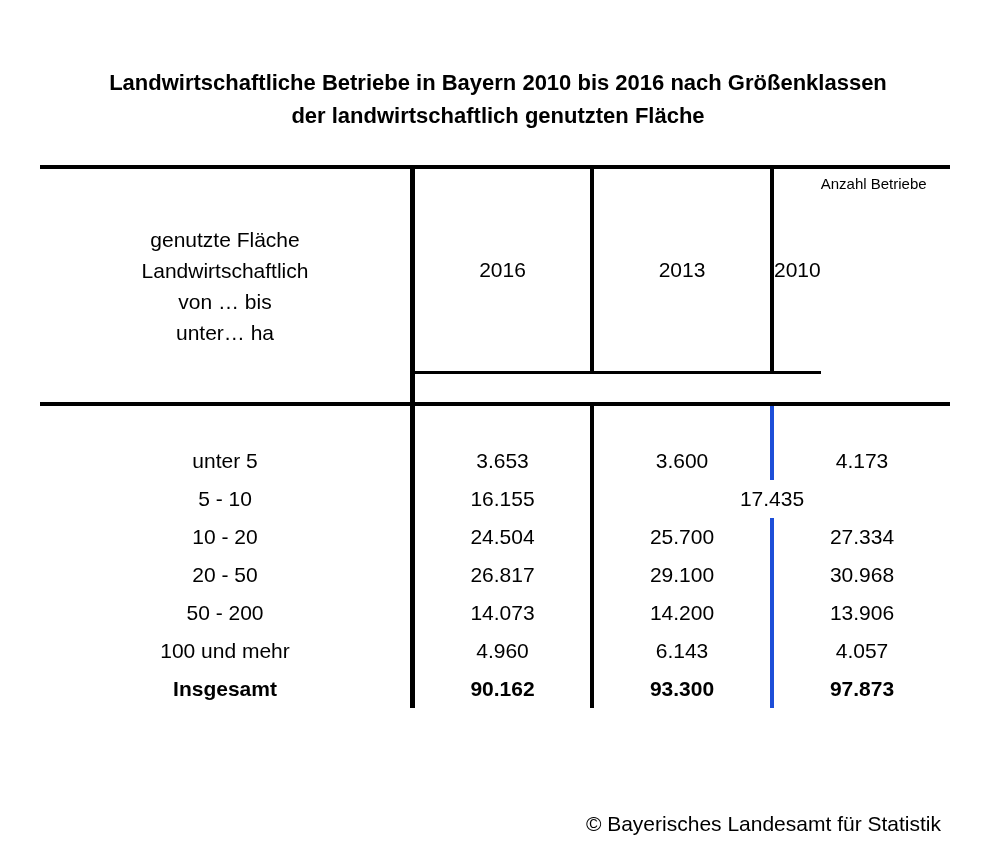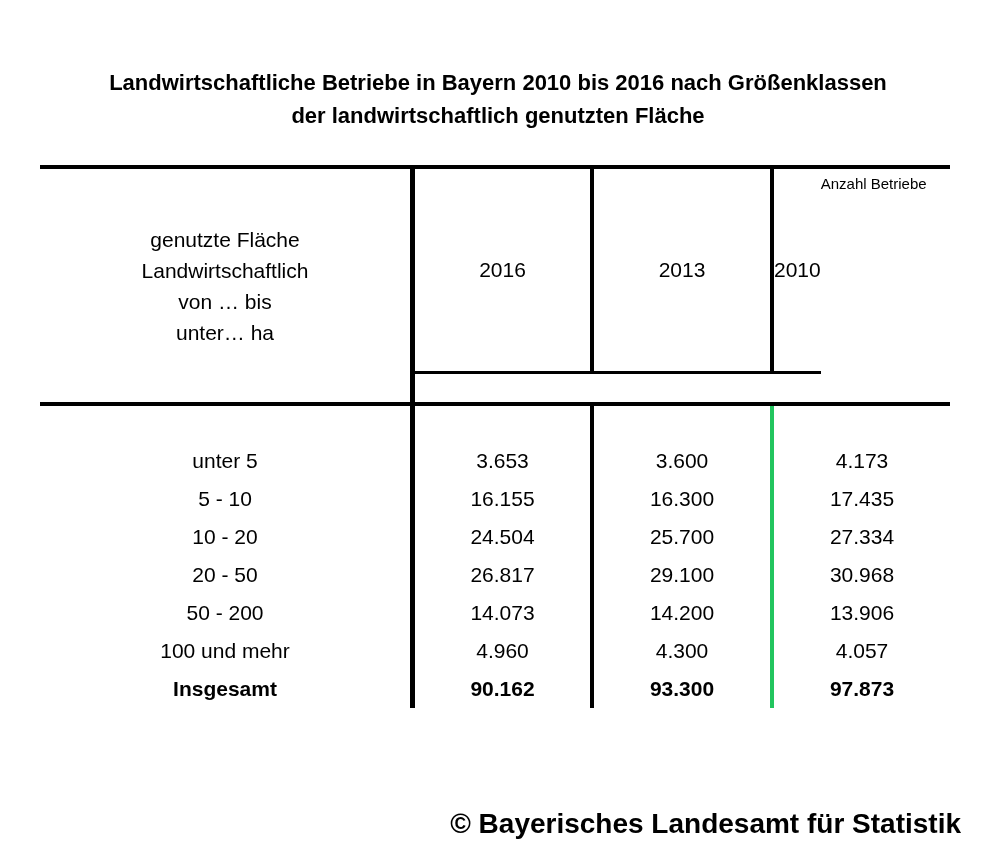--- a/index.html
+++ b/index.html
@@ -89,29 +89,28 @@
   }
   .data-row.spacer { height: 36px; }
   .data-row.total { font-weight: bold; }
   .cell {
     display: flex;
     align-items: center;
     justify-content: center;
   }
   .cell.label { width: 370px; border-right: 5px solid #000000; }
   .cell.v0 { width: 175px; border-right: 4px solid #000000; }
-  .cell.v1 { width: 176px; border-right: 4px solid #22c55e; }
+  .cell.v1 { width: 176px; border-right: 4px solid #1d4ed8; }
   .cell.v2 { flex: 1; text-align: right; }
   .footer {
     position: absolute;
     top: 810px;
-    right: 35px;
-    font-size: 28px;
+    right: 55px;
+    font-size: 21px;
     line-height: 28px;
-    font-weight: bold;
   }
 </style>
 </head>
 <body>
 
 <div class="page">
 
   <div class="title">
     <div>Landwirtschaftliche Betriebe in Bayern 2010 bis 2016 nach Größenklassen</div>
     <div>der landwirtschaftlich genutzten Fläche</div>
@@ -148,21 +147,20 @@
       <div class="data-row">
         <div class="cell label">unter 5</div>
         <div class="cell v0">3.653</div>
         <div class="cell v1">3.600</div>
         <div class="cell v2">4.173</div>
       </div>
 
       <div class="data-row">
         <div class="cell label">5 - 10</div>
         <div class="cell v0">16.155</div>
-        <div class="cell v1">16.300</div>
         <div class="cell v2">17.435</div>
       </div>
 
       <div class="data-row">
         <div class="cell label">10 - 20</div>
         <div class="cell v0">24.504</div>
         <div class="cell v1">25.700</div>
         <div class="cell v2">27.334</div>
       </div>
 
@@ -176,21 +174,21 @@
       <div class="data-row">
         <div class="cell label">50 - 200</div>
         <div class="cell v0">14.073</div>
         <div class="cell v1">14.200</div>
         <div class="cell v2">13.906</div>
       </div>
 
       <div class="data-row">
         <div class="cell label">100 und mehr</div>
         <div class="cell v0">4.960</div>
-        <div class="cell v1">4.300</div>
+        <div class="cell v1">6.143</div>
         <div class="cell v2">4.057</div>
       </div>
 
       <div class="data-row total">
         <div class="cell label">Insgesamt</div>
         <div class="cell v0">90.162</div>
         <div class="cell v1">93.300</div>
         <div class="cell v2">97.873</div>
       </div>
 

